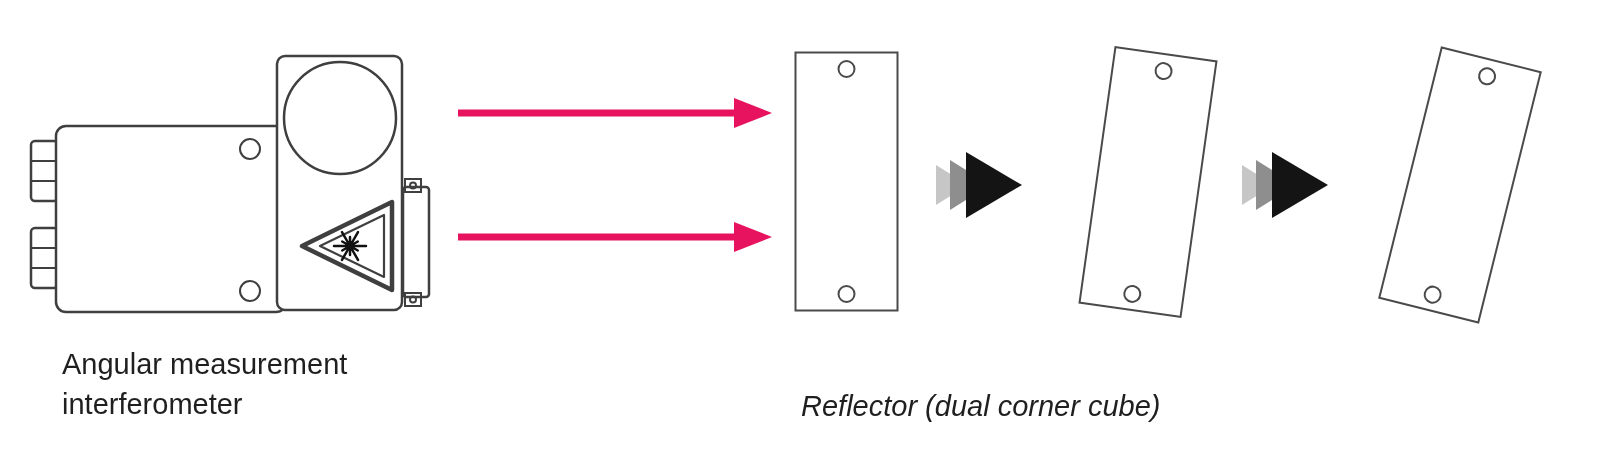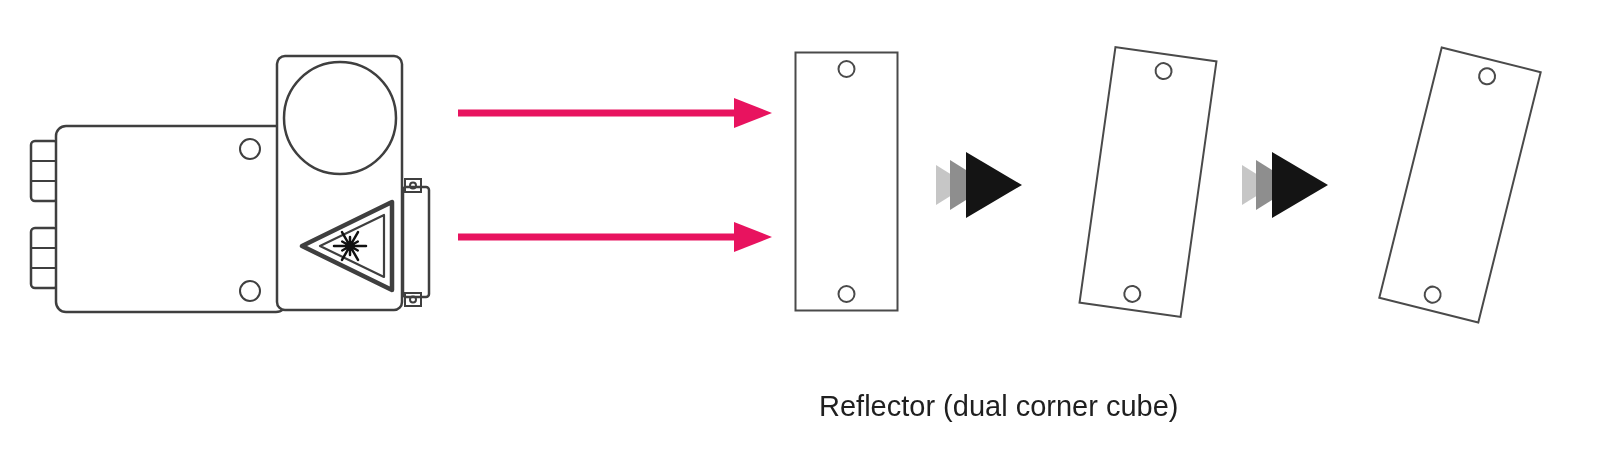--- a/index.html
+++ b/index.html
@@ -65,21 +65,21 @@
 
   
   .label {
     position: absolute;
     color: var(--label-text, #1f1f1f);
     font-size: 29px;
     line-height: 1.38;
     white-space: pre-line;
   }
   .label-interferometer { left: 62px; top: 344px; }
-  .label-reflector { left: 819px; top: 386px; }
+  .label-reflector { left: 801px; top: 386px; font-style: italic; }
 </style>
 </head>
 <body>
 
 <div class="canvas">
 
   <svg width="1600" height="472" viewBox="0 0 1600 472">
 
     <g>
 
@@ -165,15 +165,17 @@
       <polygon class="ff-dark" points="1272,152 1272,218 1328,185"></polygon>
     </g>
 
     <g transform="rotate(14 1460 185)">
       <rect class="plate" x="1409" y="56" width="102" height="258"></rect>
       <circle class="plate" cx="1460" cy="73" r="8"></circle>
       <circle class="plate" cx="1460" cy="298" r="8"></circle>
     </g>
   </svg>
 
+  <div class="label label-interferometer">Angular measurement
+interferometer</div>
 
   <div class="label label-reflector">Reflector (dual corner cube)</div>
 </div>
 
 </body></html>

